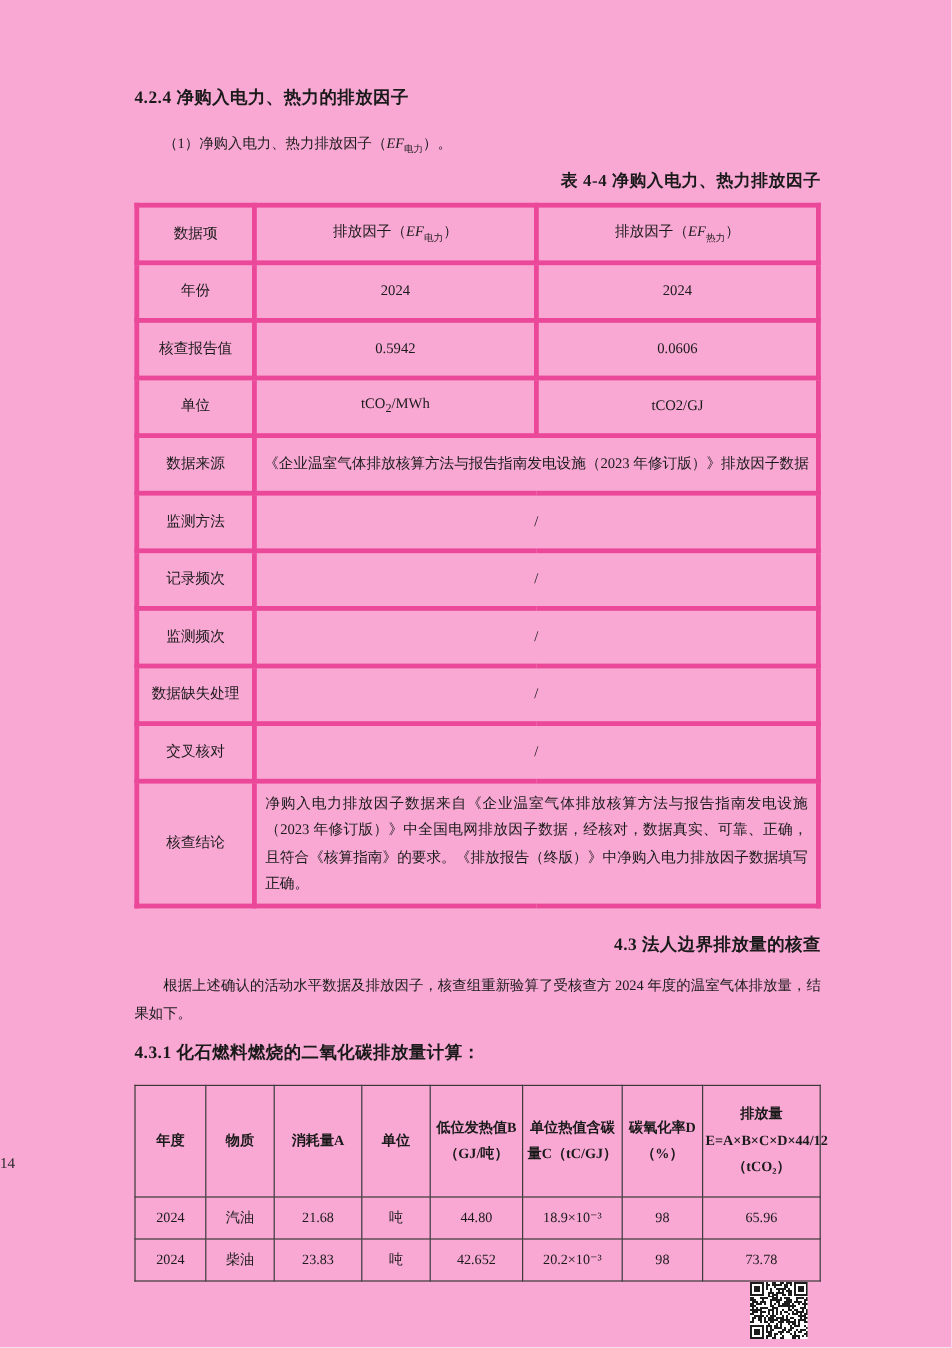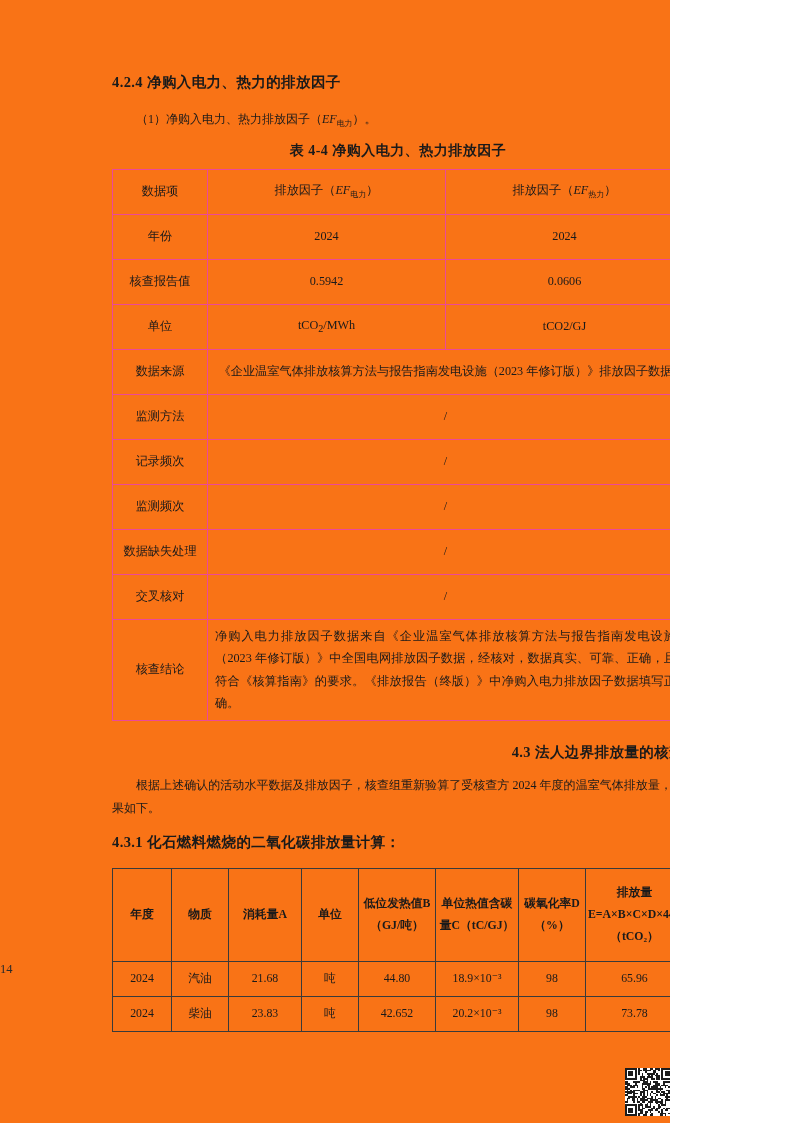--- a/index.html
+++ b/index.html
@@ -6,23 +6,23 @@
     margin: 0;
     padding: 0;
     background: #ffffff;
   }
   body {
     font-family: "Liberation Serif", "DejaVu Serif", serif;
     color: #1a1a1a;
   }
   #page {
     position: relative;
-    width: 670px;
+    width: 793px;
     height: 1123px;
-    background: #f97316;
+    background: #f9a8d4;
     overflow: hidden;
   }
   .content {
     position: absolute;
     left: 112px;
     top: 72px;
     width: 572px;
   }
 
   
@@ -38,37 +38,37 @@
     font-size: 12px;
     line-height: 1.95;
     margin: 0 0 10px 0;
     text-align: justify;
     text-justify: inter-ideograph;
   }
   .para.indent { text-indent: 2em; }
   .tbl-title {
     font-size: 14px;
     font-weight: bold;
-    text-align: center;
+    text-align: right;
     letter-spacing: 0.5px;
     margin: 2px 0 9px 0;
   }
   .ital { font-style: italic; font-family: "Liberation Serif", serif; }
   .sub { font-size: 0.66em; vertical-align: sub; }
 
   
   table.doc {
     border-collapse: collapse;
     width: 100%;
     font-size: 12.2px;
     line-height: 1.75;
     table-layout: fixed;
   }
   table.doc td {
-    border: 1px solid #ec4899;
+    border: 4px solid #ec4899;
     text-align: center;
     vertical-align: middle;
     padding: 3px 4px;
   }
   #table44 td.label { width: 86px; }
   #table44 td.rowh { height: 38px; }
   #table44 td.conc {
     text-align: justify;
     text-justify: inter-ideograph;
     padding: 5px 7px 5px 7px;

